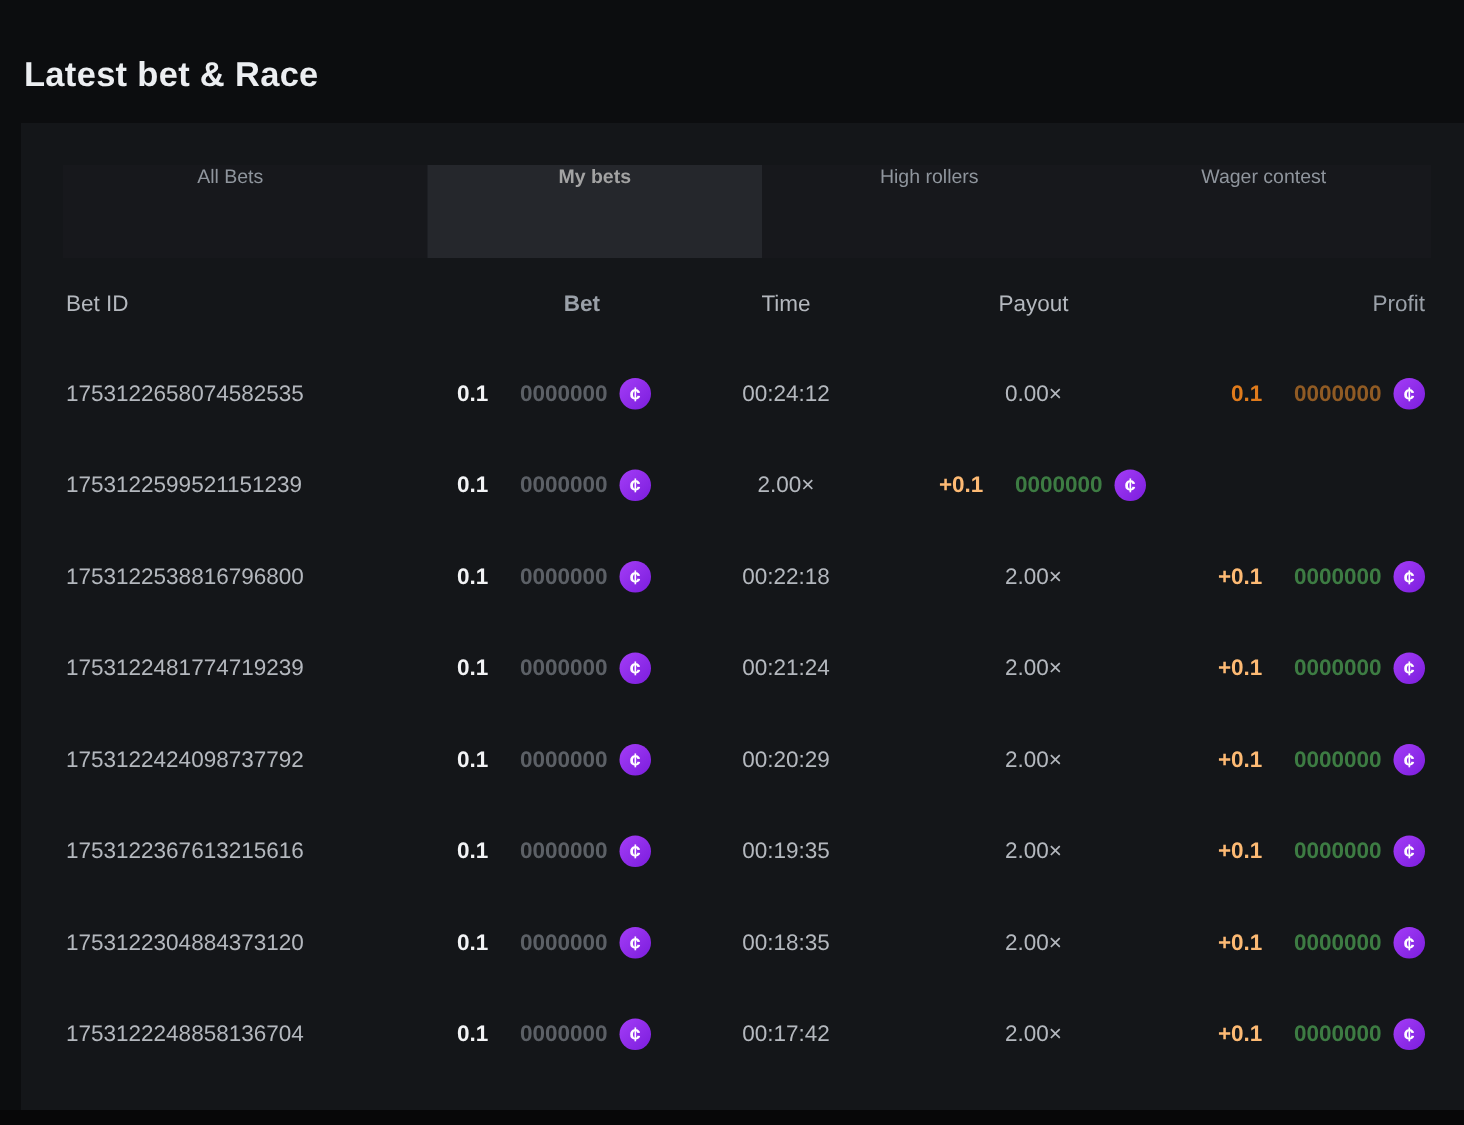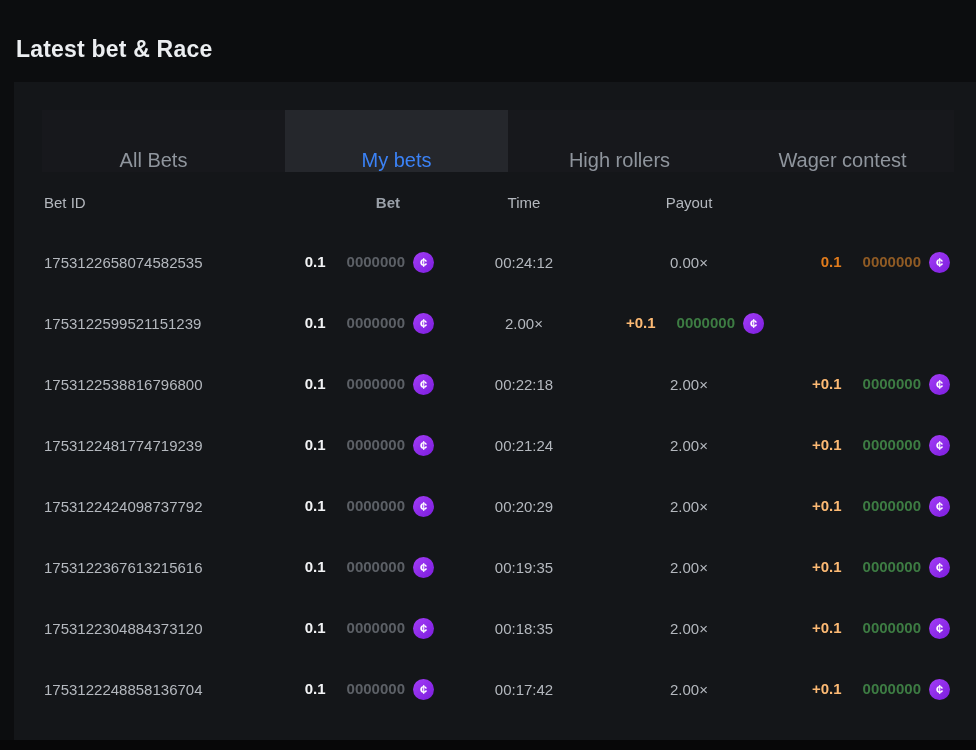--- a/index.html
+++ b/index.html
@@ -21,24 +21,24 @@
     background:#141619;
   }
 
   
   .tabbar {
     display:flex; height:62px;
     margin:28px 22px 0 28px;
     background:#17181c;
   }
   .tab {
-    flex:1; display:flex; align-items:flex-end; justify-content:center;
-    font-size:20px; color:#8f959d; cursor:pointer; user-select:none;
-  }
-  .tab.active { background:#25272c; color:#3b82f6; font-weight:400;margin-left:20px; }
+    flex:1; display:flex; align-items:flex-start; justify-content:center;
+    font-size:13px; color:#8f959d; cursor:pointer; user-select:none;
+  }
+  .tab.active { background:#25272c; color:#a3a3a3; font-weight:700;margin-left:20px; }
 
   
   .thead, .row {
     display:grid;
     grid-template-columns: 230px 160px 180px 150px 1fr;
     align-items:center;
     padding:0 26px 0 30px;
   }
   .thead { height:60px; color:#9aa0a8; font-size:15px; }
   .row   { height:61px; font-size:15px; }
@@ -95,20 +95,21 @@
         <div class="tab">
     <span>Wager contest</span>
   </div>
       </div>
 
     <div class="thead">
       <div class="c-id">Bet ID</div>
       <div class="c-bet">Bet</div>
       <div class="c-time">Time</div>
       <div class="c-payout">Payout</div>
+      <div class="c-profit">Profit</div>
     </div>
 
     <div id="rows">
         <div class="row">
     <div class="c-id">1753122658074582535</div>
     <div class="c-bet">
       <span class="amt bet-amt">
               <b>0.1</b>
               <span class="zeros">0000000</span>
             </span><span class="coin">¢</span>

